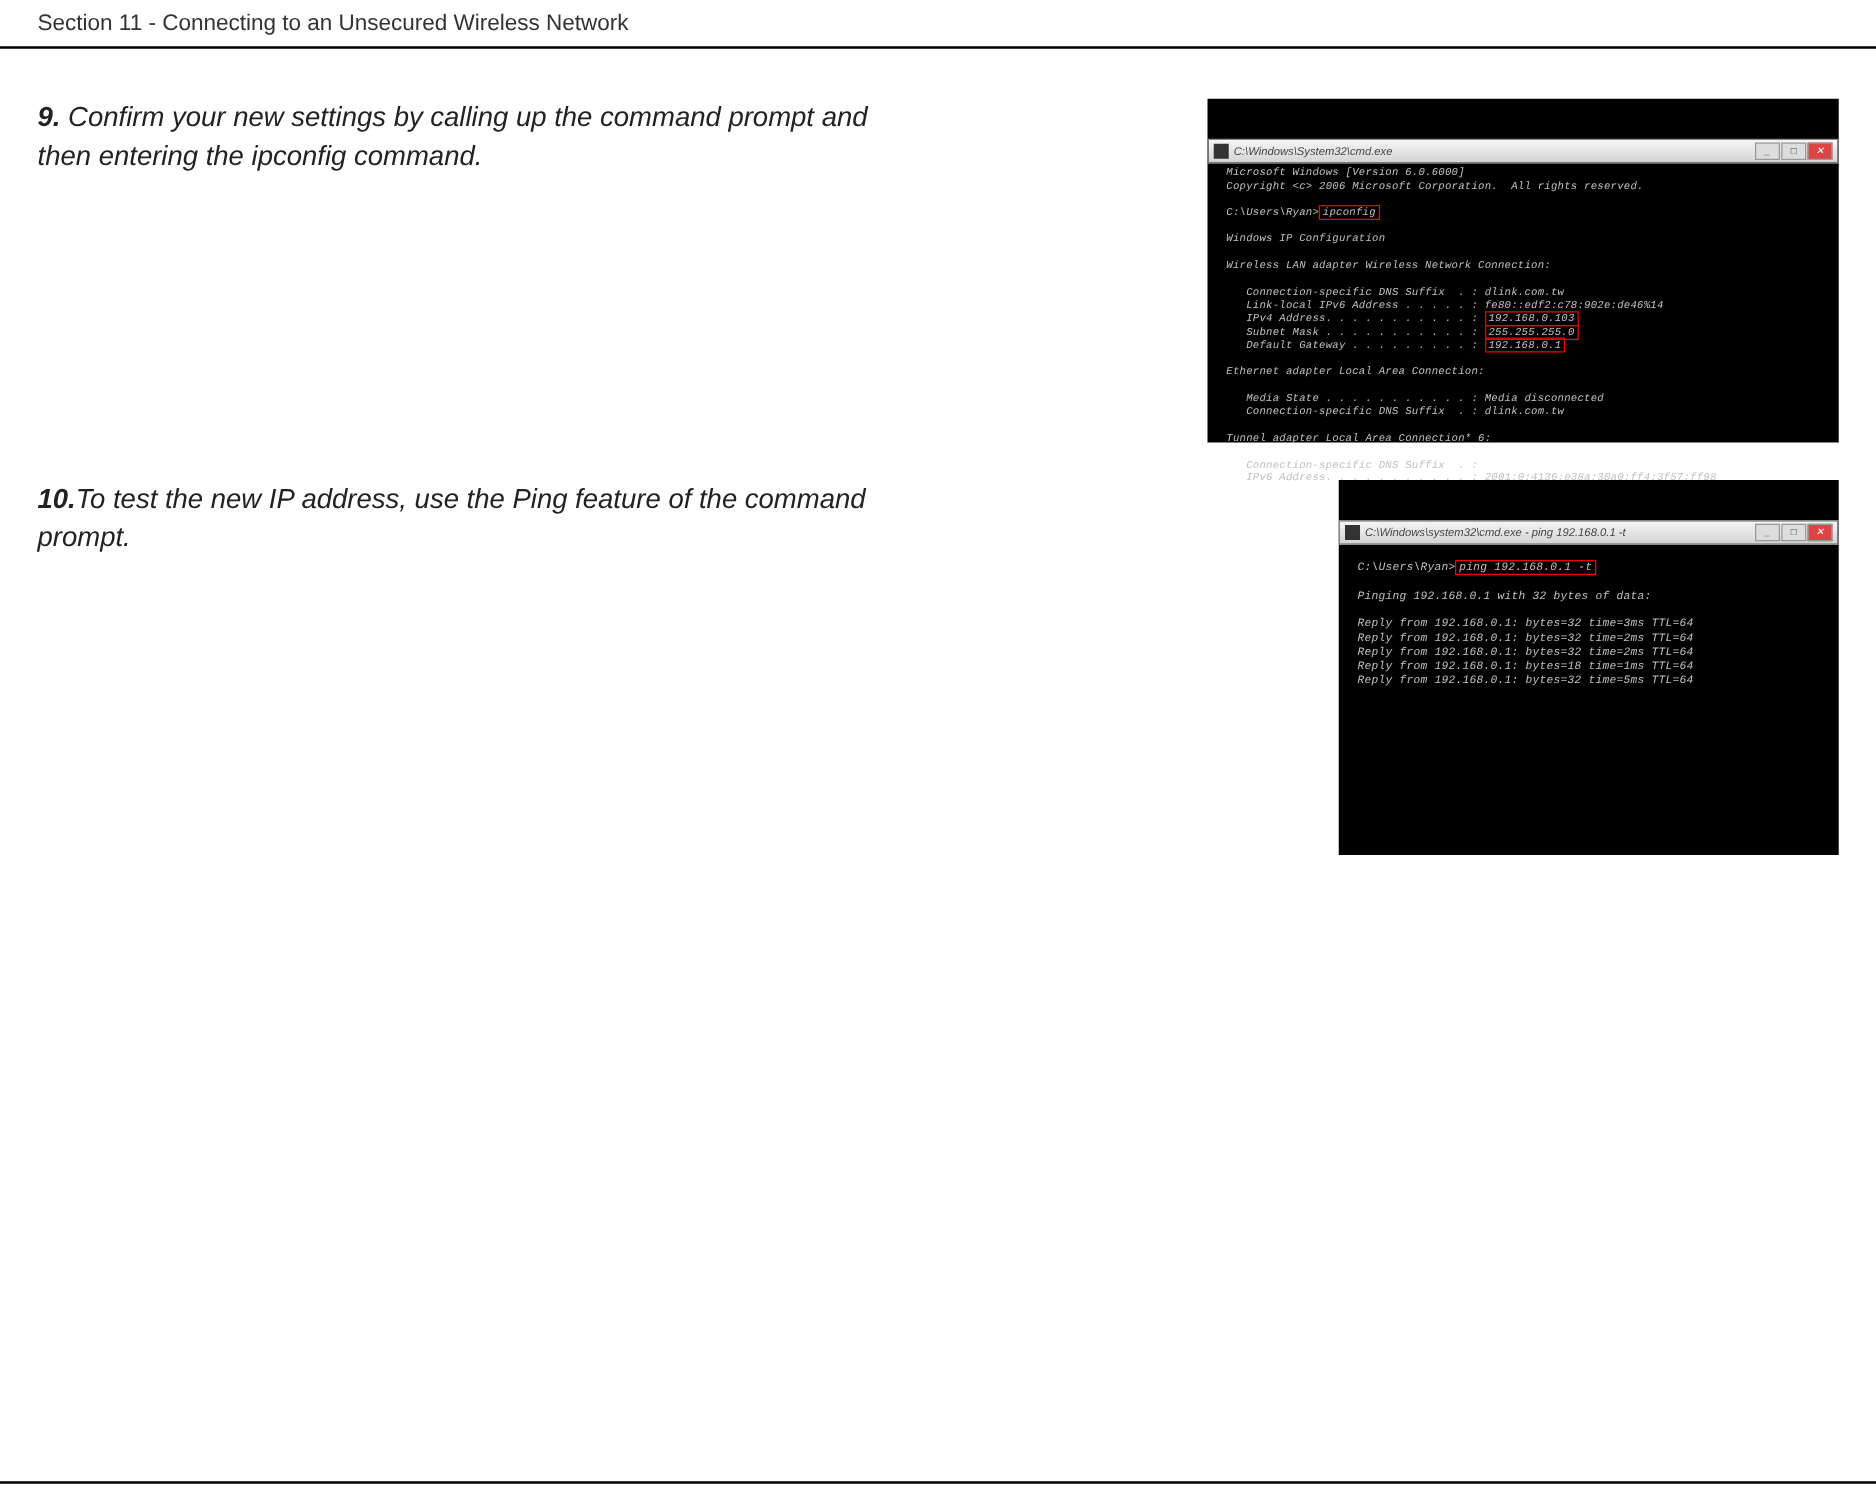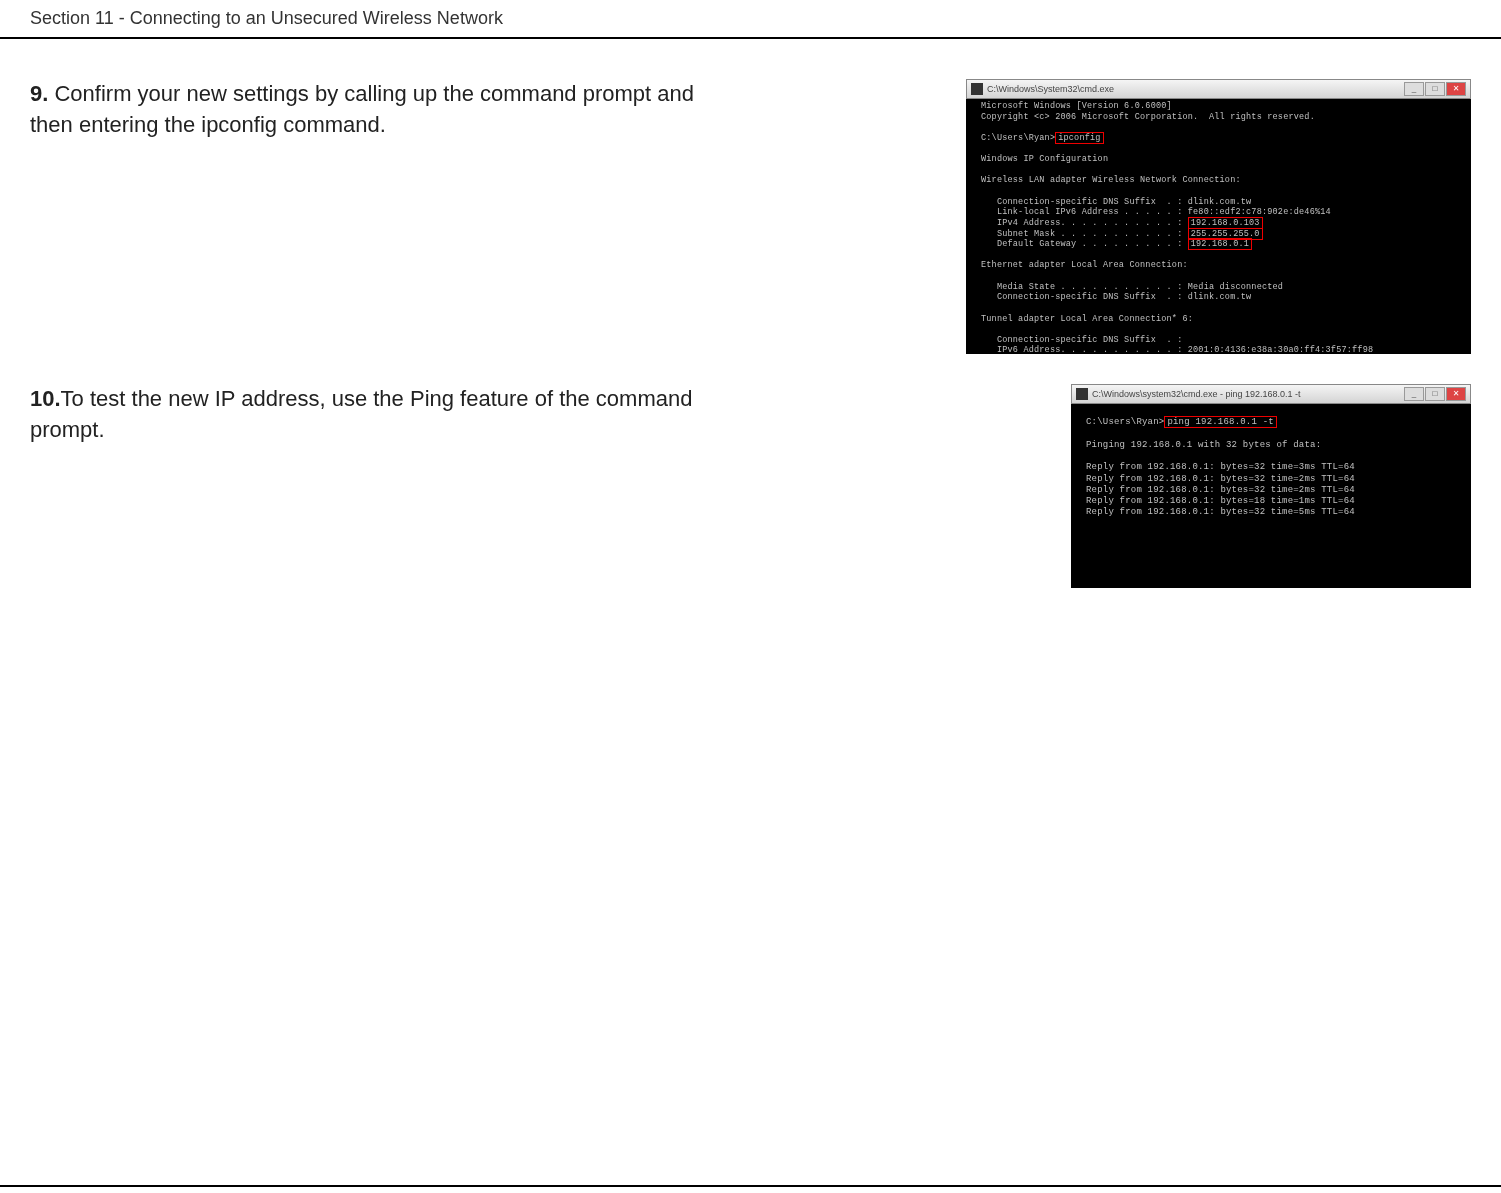--- a/index.html
+++ b/index.html
@@ -21,20 +21,21 @@
       color: #333;
       font-weight: 400;
     }
     .header-line {
       height: 2px;
       background: #000;
       margin: 0 0 40px 0;
     }
     .content {
       padding: 0 30px;
+      font-style: italic;
     }
     .step {
       display: flex;
       justify-content: space-between;
       margin-bottom: 30px;
       gap: 30px;
     }
     .step-text {
       font-size: 22px;
       line-height: 1.4;
@@ -50,31 +51,32 @@
       color: #fff;
       position: relative;
       flex-shrink: 0;
     }
     .cmd-window-1 {
       width: 505px;
       height: 275px;
     }
     .cmd-window-2 {
       width: 400px;
-      height: 204px;
+      height: 300px;
     }
     .cmd-titlebar {
       background: linear-gradient(to bottom, #f5f5f5, #d4d4d4);
       height: 20px;
       display: flex;
       align-items: center;
       padding: 0 4px;
       font-size: 9px;
       color: #444;
       border: 1px solid #888;
+      margin-top: 32px;
     }
     .cmd-titlebar-icon {
       width: 12px;
       height: 12px;
       background: #333;
       margin-right: 4px;
       display: inline-block;
     }
     .cmd-titlebar-buttons {
       margin-left: auto;

